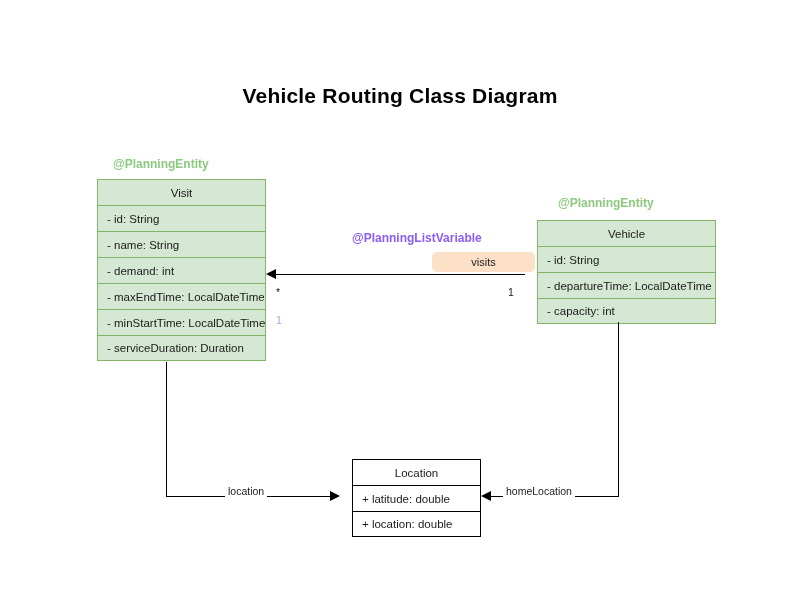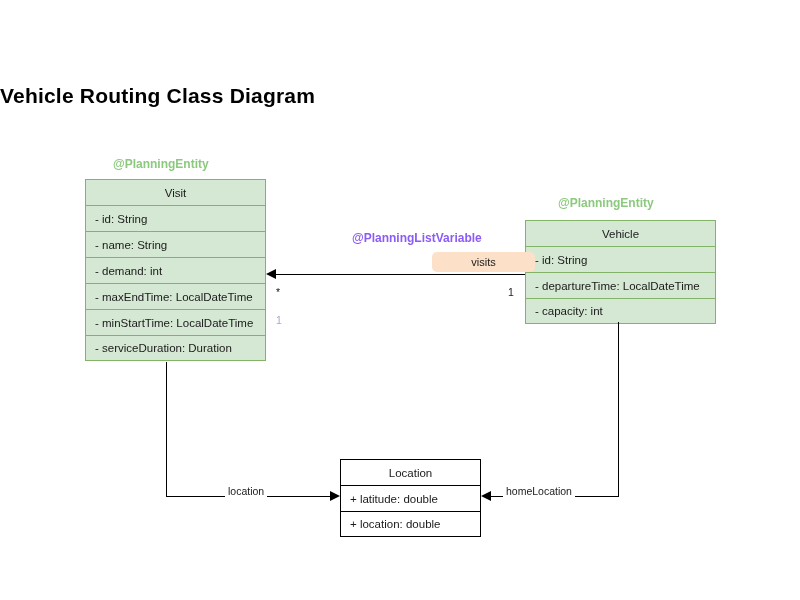--- a/index.html
+++ b/index.html
@@ -18,20 +18,21 @@
     width: 800px;
     height: 600px;
   }
 
   
   .diagram-title {
     position: absolute;
     left: 0;
     top: 84px;
     width: 800px;
+    text-align: center;
     font-size: 21px;
     font-weight: bold;
     color: #000000;
     letter-spacing: 0.2px;
   }
 
   
   .stereotype {
     position: absolute;
     font-size: 12px;
@@ -49,20 +50,21 @@
     color: #1a1a1a;
   }
   .uml-class .row {
     box-sizing: border-box;
     display: flex;
     align-items: center;
     height: 26px;
     padding: 0 9px;
     white-space: nowrap;
     overflow: hidden;
+    margin-left: 12px;
   }
   .uml-class .row.header {
     justify-content: center;
     padding: 0 4px;
   }
 
   
   .uml-class.green .row {
     background: #d5e8d4;
     border: 1px solid #82b366;

